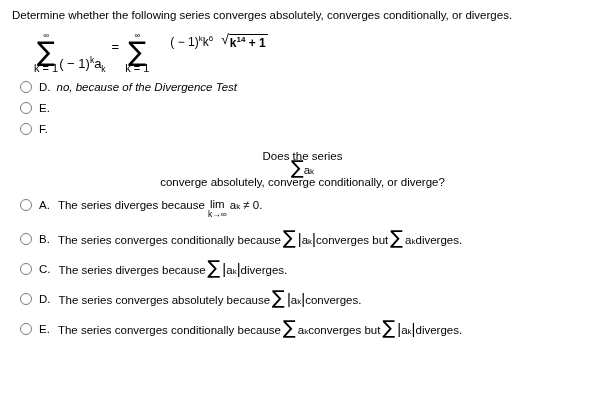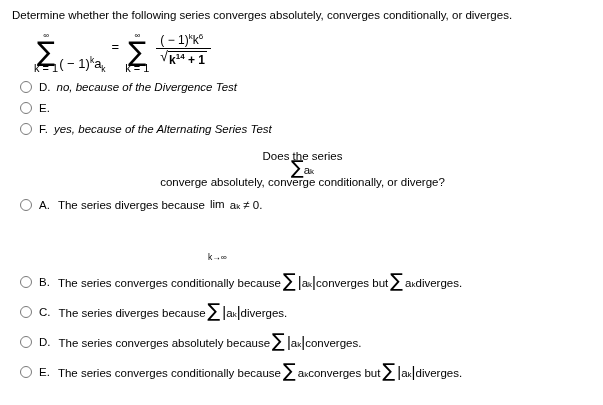--- a/index.html
+++ b/index.html
@@ -65,23 +65,23 @@
   }
   .term sup {
     font-size: 8.5px;
   }
   .eq {
     margin: 7px 6px 0 6px;
     font-size: 13px;
   }
   .frac {
     display: inline-flex;
-    flex-direction: column;
-    align-items: flex-start;
-    margin-left: 6px;
+    flex-direction: row;
+    align-items: flex-end;
+    margin-left: 16px;
     margin-top: 0px;
   }
   .frac .num {
     font-size: 12px;
     padding: 0 4px 1px 4px;
     white-space: nowrap;
   }
   .frac .bar {
     border-top: 1px solid #000;
     width: 100%;
@@ -192,21 +192,20 @@
   .abs .bar-l, .abs .bar-r {
     font-size: 15px;
     line-height: 12px;
   }
   .limblk {
     display: inline-flex;
     flex-direction: column;
     align-items: center;
     margin: 0 3px;
     line-height: 1.05;
-    gap: 43px;
   }
   .limblk .l1 { font-size: 11.5px; }
   .limblk .l2 { font-size: 8.5px; }
   .optA-inner {
     display: flex;
     align-items: flex-start;
   }
 </style>
 </head>
 <body>
@@ -256,21 +255,20 @@
     </div>
 
     <div class="opt">
       <span class="radio"></span>
       <span class="opt-letter">E.</span>
     </div>
 
     <div class="opt">
       <span class="radio"></span>
       <span class="opt-letter">F.</span>
-      <span class="opt-text">yes, because of the Alternating Series Test</span>
     </div>
   </div>
 
   <div class="question">
     <span>Does the series </span>
     <span class="inline-sum">
       <span class="sg">∑</span>
       <span class="sg-term">a</span>
         <sub>k</sub>
     </span>

